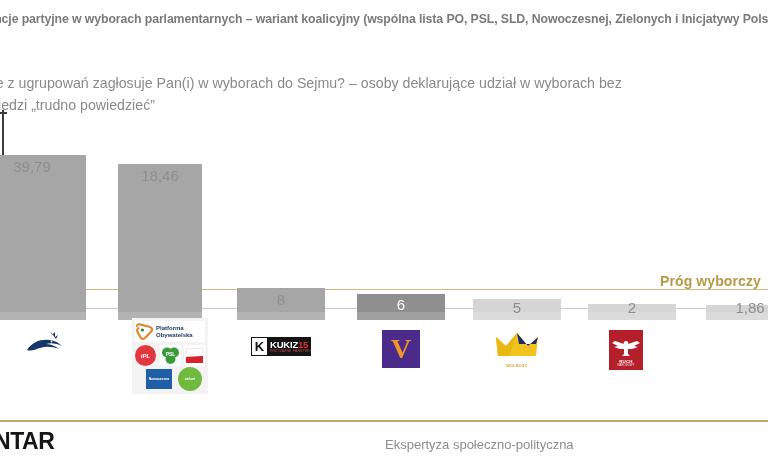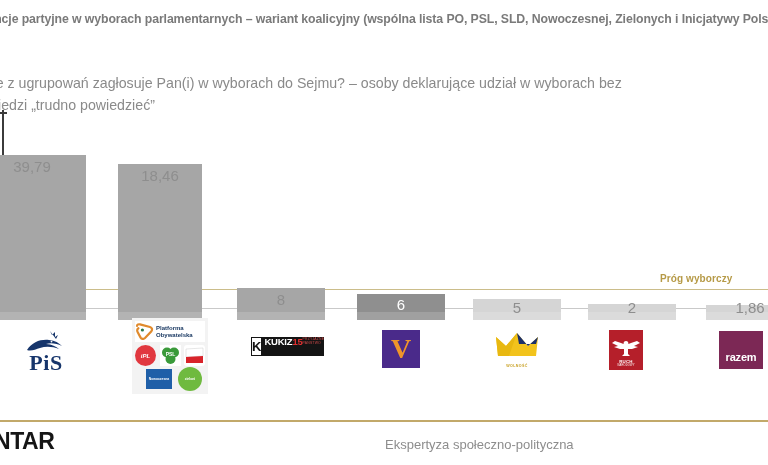--- a/index.html
+++ b/index.html
@@ -75,21 +75,21 @@
   }
   .threshold-line {
     position: absolute;
     left: 0;
     width: 768px;
     height: 1.4px;
     background: #cbbd8a;
   }
   .threshold-label {
     position: absolute;
-    font-size: 10px;
+    font-size: 14px;
     font-weight: bold;
     color: #b69a47;
     letter-spacing: 0.1px;
     white-space: nowrap;
     padding-left: 8px;
   }
 
   
   .bar {
     position: absolute;
@@ -190,20 +190,21 @@
     align-items: center;
     justify-content: center;
     font-size: 13px;
     font-weight: bold;
     color: #141414;
   }
   .kukiz-body {
     flex: 1;
     background: #141414;
     display: flex;
+    flex-direction: column;
     justify-content: center;
     padding-left: 2px;
   }
   .kukiz-top {
     font-size: 9.5px;
     font-weight: bold;
     color: #ffffff;
     line-height: 9.5px;
     letter-spacing: -0.2px;
   }
@@ -372,21 +373,20 @@
       </div>
   </div>
 
   <div class="logo-wrap" style="left:16px; top:330px">
     <div class="pis">
       <svg class="pis-bird" width="44" height="26" viewBox="0 0 44 26">
         <path d="M26 1 L28 5 L31 2 L31 7 L34 5 L32 9 Z" fill="#16356b"></path>
         <path d="M3 20 C8 12, 17 9, 25 10 C31 10.6, 35 13, 38 16 C33 13.6, 27 12.6, 22 14 C28 14.4, 32 16.4, 35 19 C29 16.6, 22 16, 16 18 C11.4 19.4, 7 21.6, 3 20 Z" fill="#16356b"></path>
         <circle cx="27.5" cy="11.6" r="0.9" fill="#ffffff"></circle>
       </svg>
-      <div class="pis-text">PiS</div>
     </div>
   </div>
 
   <div class="logo-wrap" style="left:132px; top:318px">
     <div class="coal">
       <div class="coal-po">
         <svg width="19" height="17" viewBox="0 0 19 17">
           <path d="M2 3 C2 1.5, 3.5 1, 5 1.4 L15 4 C17 4.6, 17.6 6.5, 16.4 8.2 L10 15 C8.6 16.4, 6.6 16.2, 5.6 14.6 L2.6 9 C2 8, 2 6, 3.4 5.2" fill="none" stroke="#e08a2c" stroke-width="2.2" stroke-linecap="round"></path>
           <circle cx="7.4" cy="7" r="1.6" fill="#2a7a4a"></circle>
         </svg>
@@ -454,23 +454,18 @@
   <div class="logo-wrap" style="left:609px; top:330px">
     <div class="ruch">
       <svg width="30" height="20" viewBox="0 0 30 20" style="margin-bottom:1px">
         <path d="M15 3 C16.6 3, 17.6 4.2, 17.4 6 L20 5 L26 3 L29 5 L23 8 L27 9 L21 11 L17 11 L17 16 L19 18 L11 18 L13 16 L13 11 L9 11 L3 9 L7 8 L1 5 L4 3 L10 5 L12.6 6 C12.4 4.2, 13.4 3, 15 3 Z" fill="#ffffff"></path>
       </svg>
       <div class="ruch-text">RUCH</div>
       <div class="ruch-sub">NARODOWY</div>
     </div>
   </div>
 
-  <div class="logo-wrap" style="left:719px; top:331px">
-    <div class="razem">
-      <div class="razem-text">razem</div>
-    </div>
-  </div>
 
   <div class="footer-rule"></div>
   <div class="brand">ANTAR</div>
   <div class="footer-note">Ekspertyza społeczno-polityczna</div>
 
 </div>
 
 </body></html>

